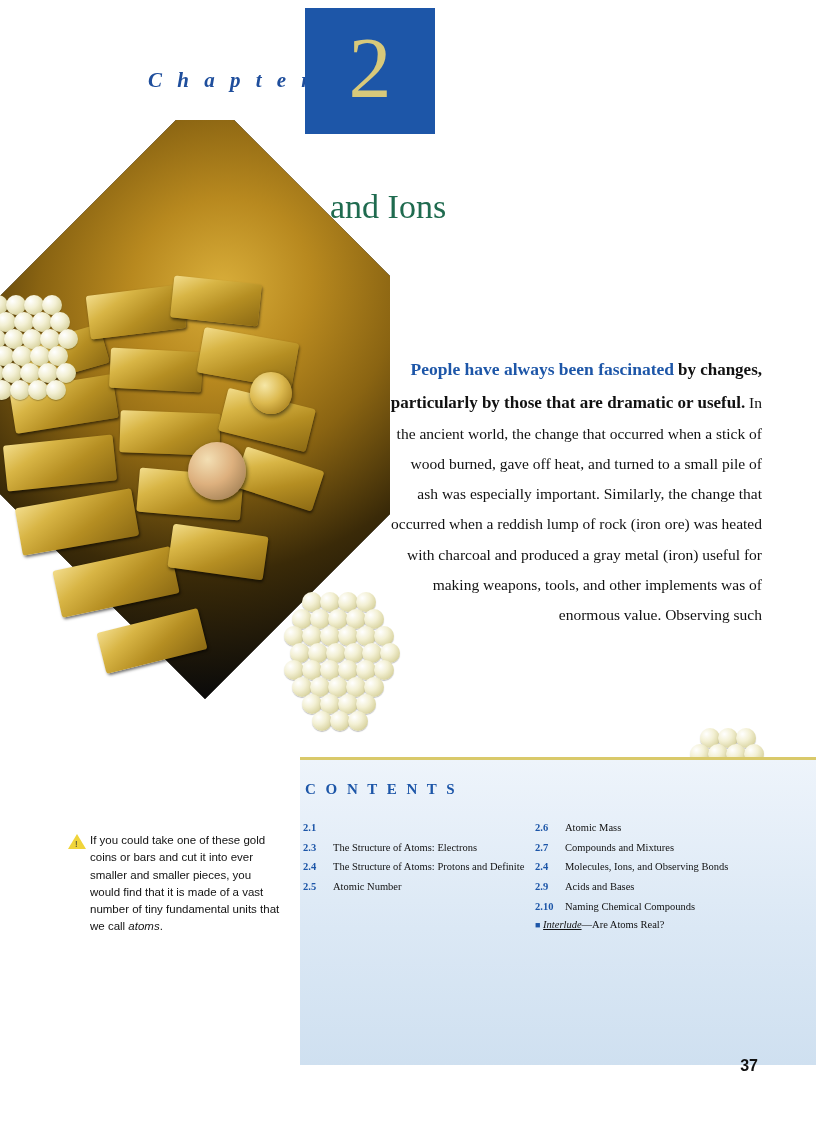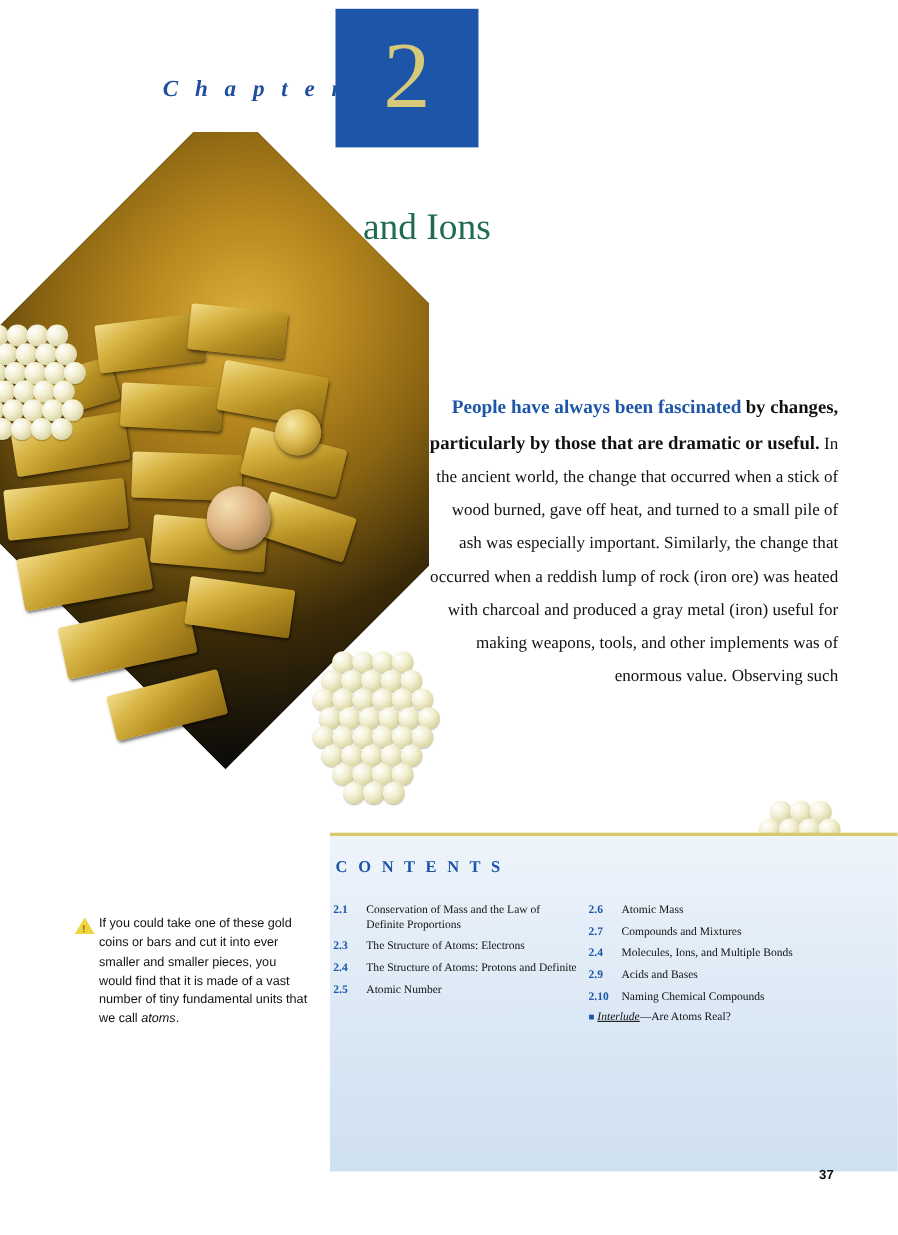--- a/index.html
+++ b/index.html
@@ -214,21 +214,21 @@
     color: #333;
     font-family: "Liberation Sans", sans-serif;
   }
 
   
   .page-number {
     position: absolute;
     right: 58px;
     bottom: 48px;
     font-family: "Liberation Sans", sans-serif;
-    font-size: 12px;
+    font-size: 16px;
     font-weight: bold;
     color: #111;
   }
 </style>
 </head>
 <body>
 
 <div class="chapter-word">C h a p t e r</div>
 <div class="chapter-number-box">
   <div class="chapter-number">2</div>
@@ -370,21 +370,20 @@
   </div>
 </div>
 
 <div class="contents-rule"></div>
 <div class="contents-panel"></div>
 <div class="contents-heading">C O N T E N T S</div>
 
 <div class="toc-col left">
   <div class="toc-row">
     <span class="toc-num">2.1</span>
-    <span class="toc-text">Conservation of Mass and the Law of Definite Proportions</span>
   </div>
   <div class="toc-row">
     <span class="toc-num">2.3</span>
     <span class="toc-text">The Structure of Atoms: Electrons</span>
   </div>
   <div class="toc-row">
     <span class="toc-num">2.4</span>
     <span class="toc-text">The Structure of Atoms: Protons and Definite</span>
   </div>
   <div class="toc-row">
@@ -397,21 +396,21 @@
   <div class="toc-row">
     <span class="toc-num">2.6</span>
     <span class="toc-text">Atomic Mass</span>
   </div>
   <div class="toc-row">
     <span class="toc-num">2.7</span>
     <span class="toc-text">Compounds and Mixtures</span>
   </div>
   <div class="toc-row">
     <span class="toc-num">2.4</span>
-    <span class="toc-text">Molecules, Ions, and Multiple Bonds</span>
+    <span class="toc-text">Molecules, Ions, and Observing Bonds</span>
   </div>
   <div class="toc-row">
     <span class="toc-num">2.9</span>
     <span class="toc-text">Acids and Bases</span>
   </div>
   <div class="toc-row">
     <span class="toc-num">2.10</span>
     <span class="toc-text">Naming Chemical Compounds</span>
   </div>
   <div class="toc-interlude">

